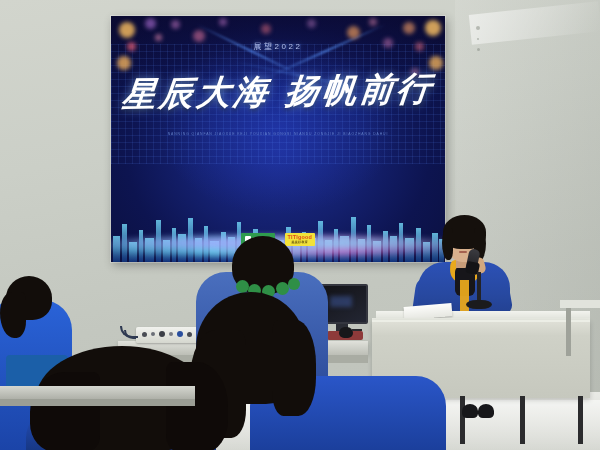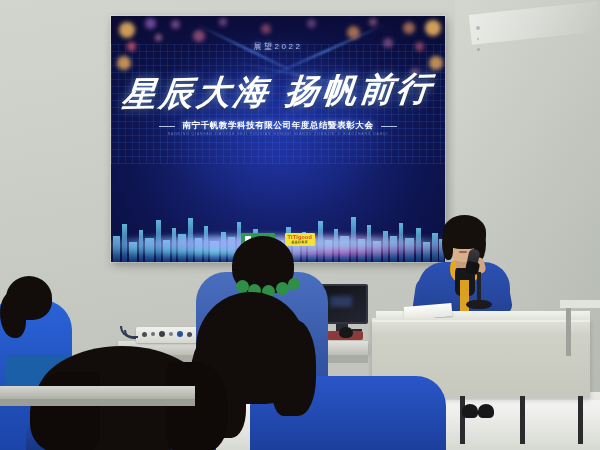--- a/index.html
+++ b/index.html
@@ -272,25 +272,20 @@
     <div class="bokeh" style="left:272px;top:22px; width:10px;height:10px;background:rgba(190,110,170,.55);"></div>
     <div class="bokeh" style="left:292px;top:6px;  width:12px;height:12px;background:rgba(216,140,96,.7);"></div>
     <div class="bokeh" style="left:304px;top:26px; width:9px; height:9px; background:rgba(206,96,120,.6);"></div>
     <div class="bokeh" style="left:314px;top:4px;  width:16px;height:16px;background:rgba(234,180,96,.88);"></div>
     <div class="bokeh" style="left:318px;top:40px; width:14px;height:14px;background:rgba(228,168,88,.82);"></div>
     <div class="bokeh" style="left:300px;top:52px; width:8px; height:8px; background:rgba(200,110,150,.5);"></div>
 
     <div class="scr-eyebrow">展望2022</div>
     <div class="scr-title">星辰大海 扬帆前行</div>
 
-    <div class="scr-sub-wrap">
-      <span class="sub-rule"></span>
-      <span class="scr-sub">南宁千帆教学科技有限公司年度总结暨表彰大会</span>
-      <span class="sub-rule"></span>
-    </div>
     <div class="scr-sub-en">NANNING QIANFAN JIAOXUE KEJI YOUXIAN GONGSI NIANDU ZONGJIE JI BIAOZHANG DAHUI</div>
 
     <div class="skyline">
       <div class="bld" style="left:2px;  width:7px; height:26px;"></div>
       <div class="bld" style="left:11px; width:5px; height:38px;"></div>
       <div class="bld" style="left:18px; width:8px; height:20px;"></div>
       <div class="bld" style="left:28px; width:4px; height:32px;"></div>
       <div class="bld" style="left:34px; width:9px; height:24px;"></div>
       <div class="bld" style="left:45px; width:5px; height:42px;"></div>
       <div class="bld" style="left:52px; width:7px; height:22px;"></div>

